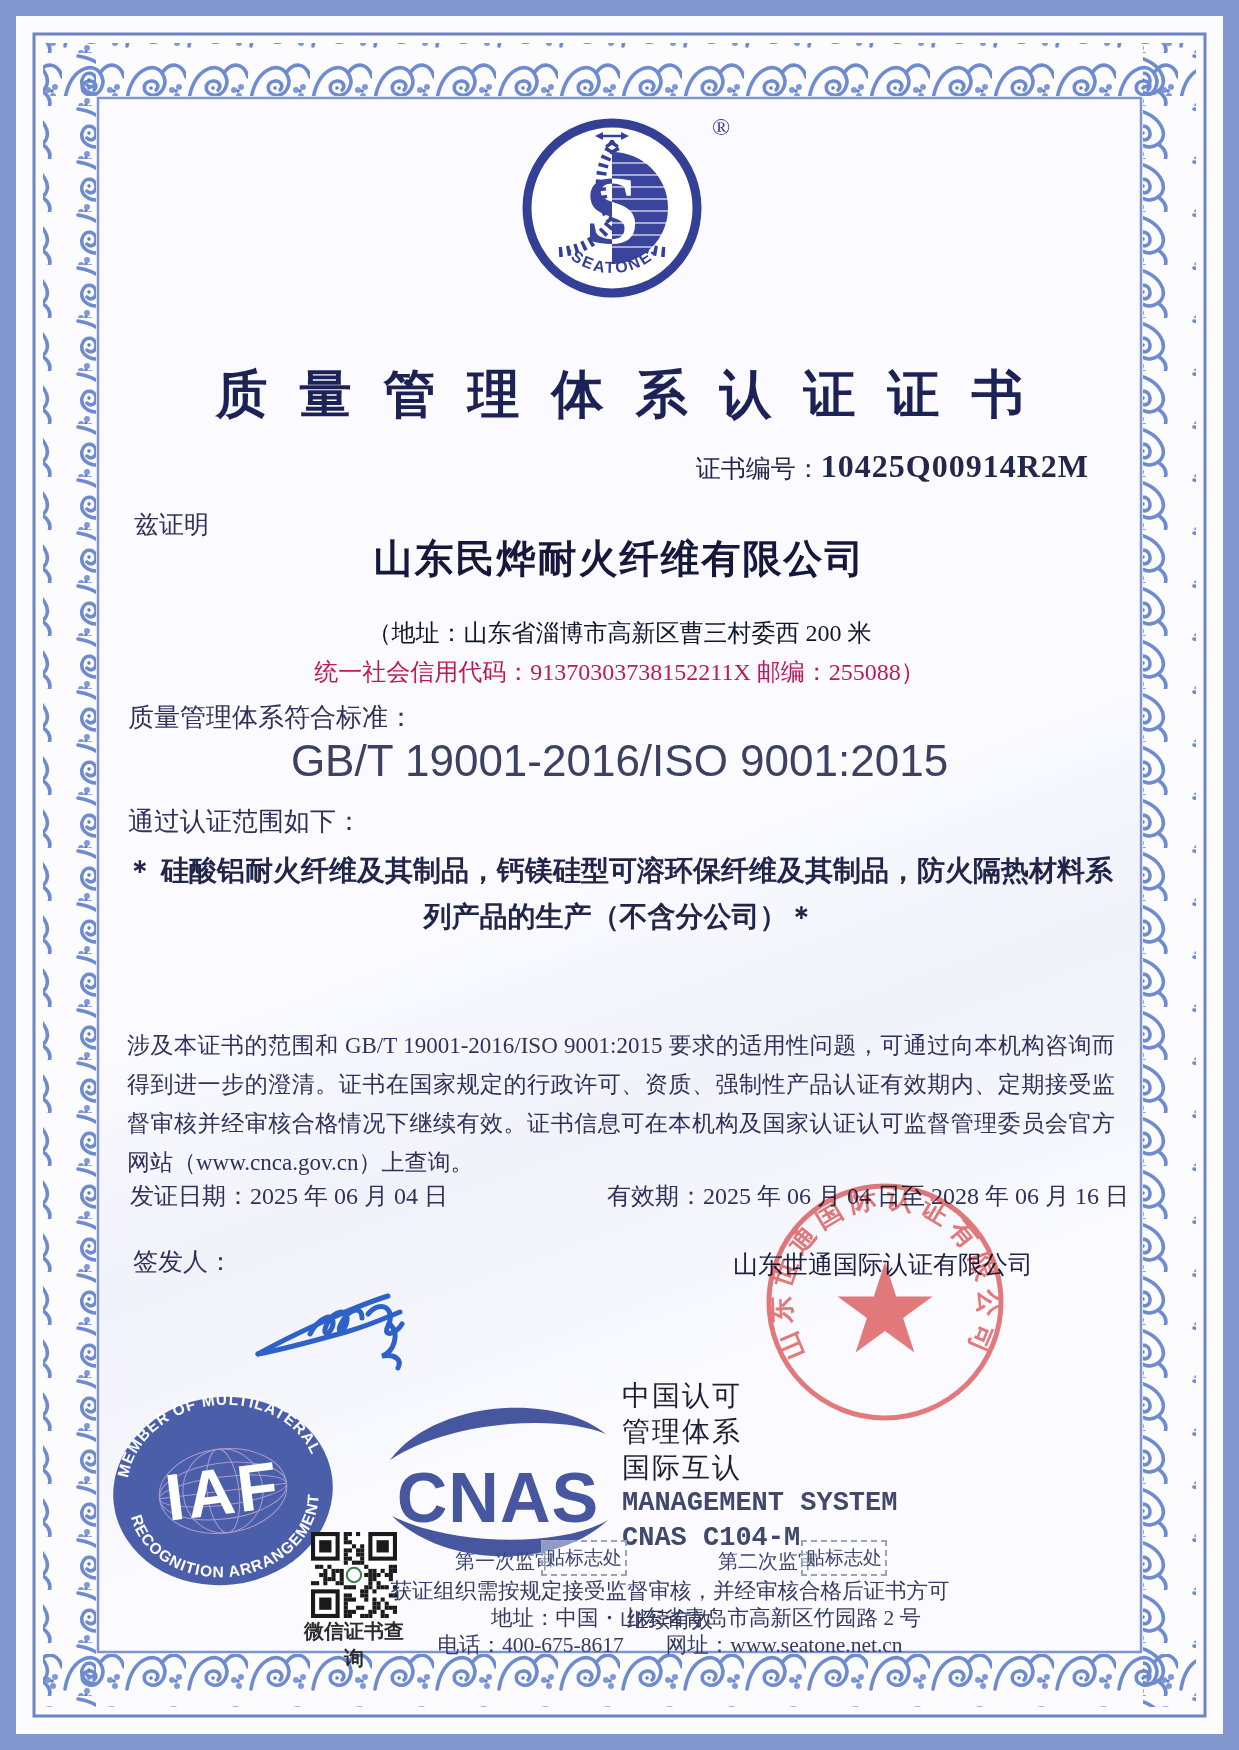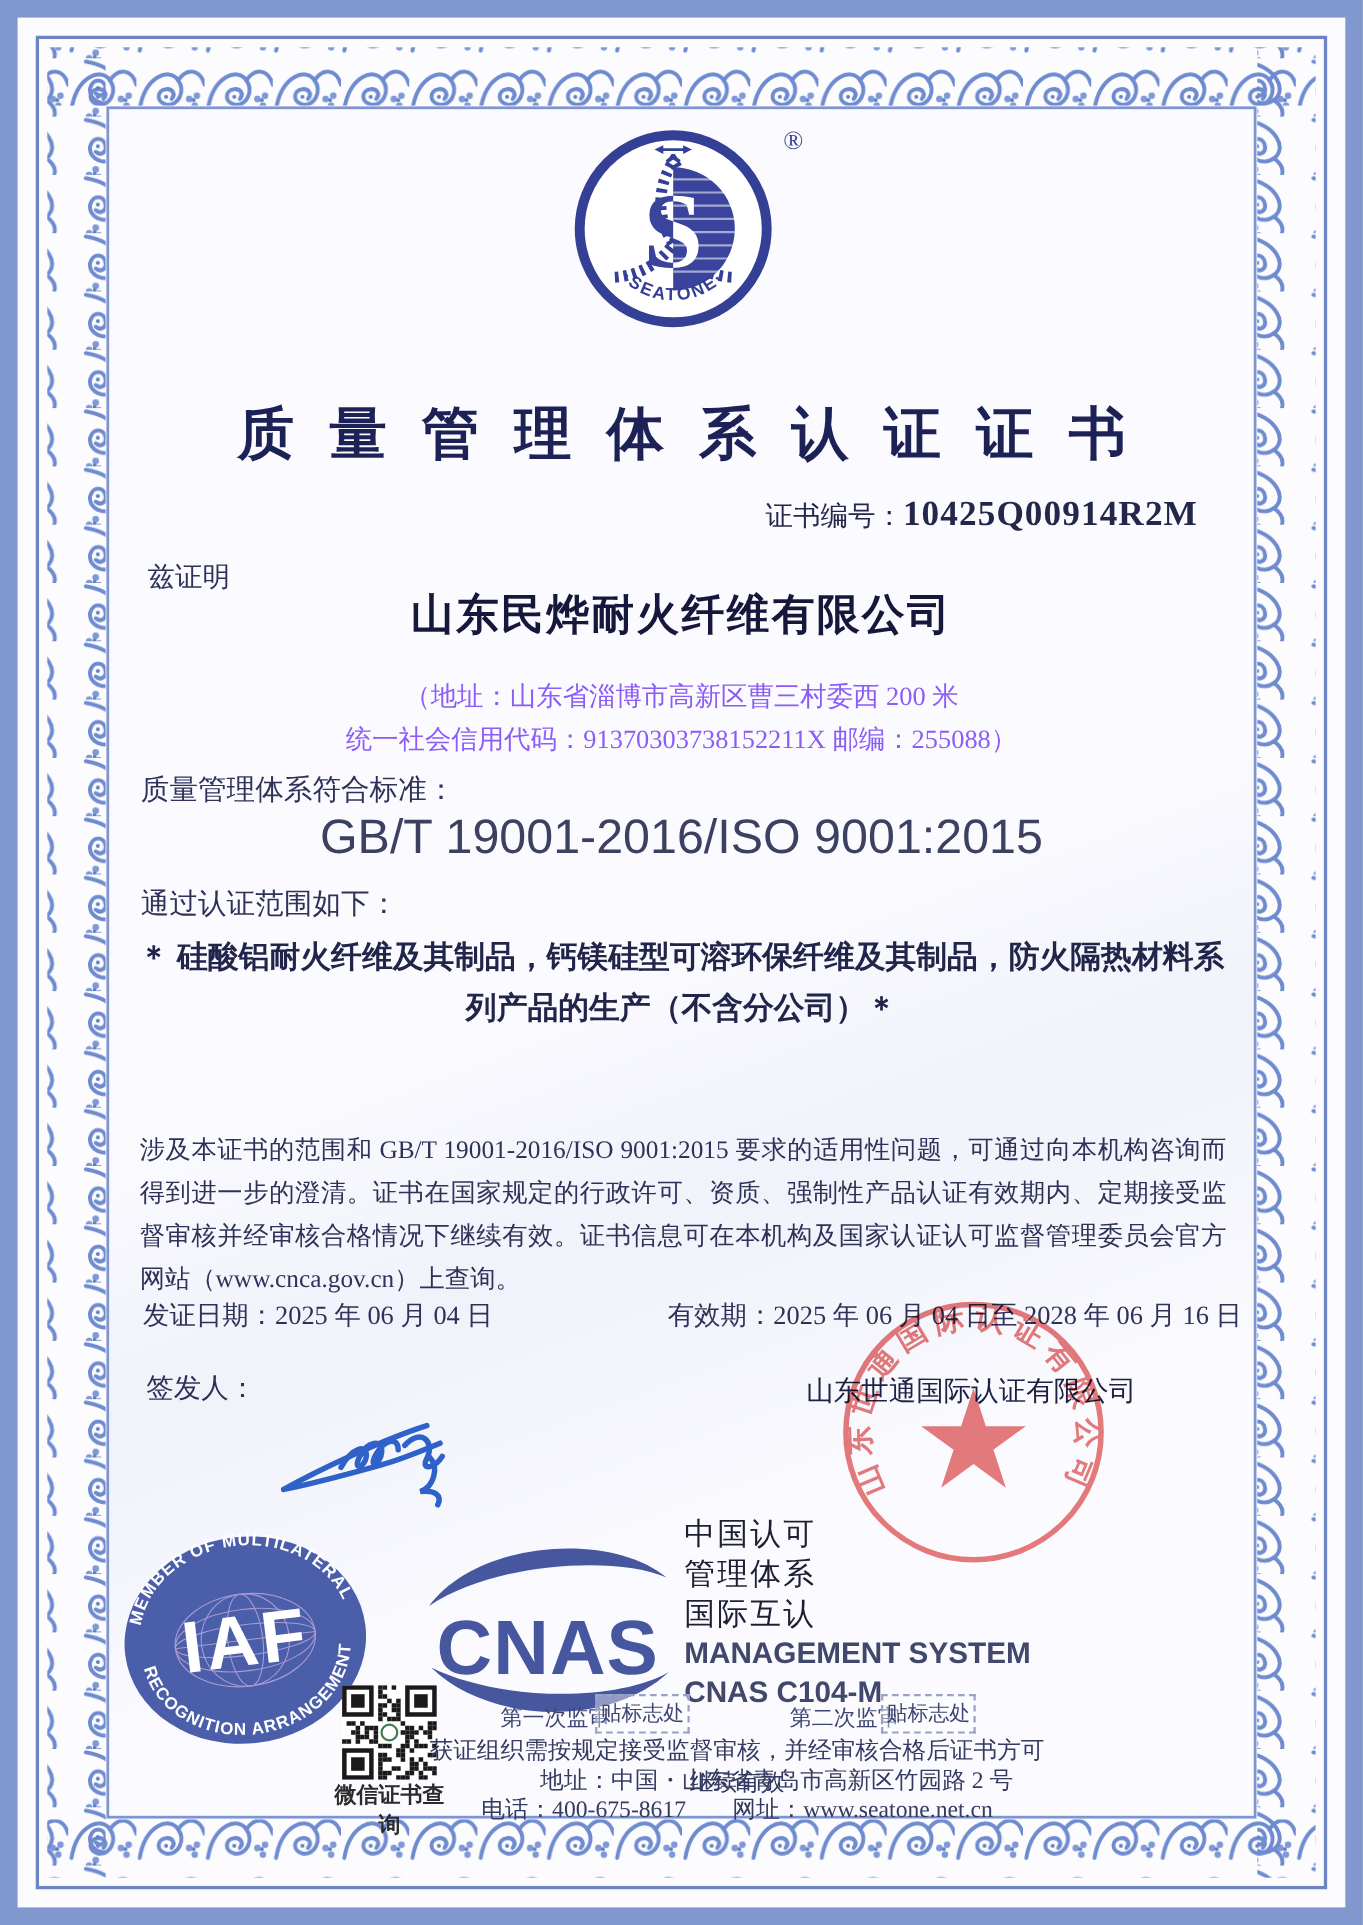--- a/index.html
+++ b/index.html
@@ -9,38 +9,38 @@
   .borderart{position:absolute;left:0;top:0;z-index:0;}
   .shade{position:absolute;left:100px;top:100px;width:1039px;height:1550px;z-index:1;pointer-events:none;
          background:linear-gradient(160deg, rgba(203,210,233,0) 48%, rgba(203,210,233,.22) 62%, rgba(203,210,233,0) 80%);}
   .z2{z-index:2;}
   .center{left:0;width:100%;text-align:center;}
   .title{top:360px;font-size:52px;font-weight:bold;letter-spacing:32px;text-indent:32px;color:#1d2256;}
   .certno{top:448px;right:150px;font-size:25px;color:#232749;}
   .certno b{font-size:32px;letter-spacing:1px;}
   .attest{top:508px;left:134px;font-size:25px;}
   .company{top:532px;font-size:39px;font-weight:bold;letter-spacing:2px;color:#15173b;}
-  .addr1{top:617px;font-size:24px;color:#8b5cf6;}
-  .addr2{top:656px;font-size:24px;color:#8b5cf6;}
+  .addr1{top:617px;font-size:24px;color:#0f172a;}
+  .addr2{top:656px;font-size:24px;color:#be185d;}
   .stdlabel{top:700px;left:128px;font-size:26px;}
   .standard{top:736px;font-family:"Liberation Sans","DejaVu Sans",sans-serif;font-size:44px;font-weight:500;color:#3c4161;}
   .scopelabel{top:804px;left:128px;font-size:26px;}
   .scope{top:848px;left:117px;width:1005px;text-align:center;font-size:28px;font-weight:bold;line-height:46px;color:#22254a;}
   .notes{top:1026px;left:127px;width:988px;font-size:23px;line-height:39px;text-align:justify;color:#2e3258;}
   .issue{top:1180px;left:130px;font-size:24px;}
   .valid{top:1180px;left:607px;font-size:24px;}
   .signer{top:1245px;left:133px;font-size:25px;}
   .issuer{top:1248px;left:733px;font-size:25px;color:#1e2142;z-index:2;}
   .sig{left:250px;top:1272px;z-index:3;}
   .stamp{left:755px;top:1172px;z-index:3;opacity:.82;mix-blend-mode:multiply;}
   .iaf{left:108px;top:1388px;z-index:2;}
   .cnas{left:380px;top:1398px;z-index:2;}
   .accblock{left:622px;top:1378px;z-index:2;}
   .accblock .cn{font-size:28px;line-height:36px;letter-spacing:2px;color:#1d1f33;}
-  .accblock .en{font-family:Liberation Sans, sans-serif;font-size:27px;line-height:35px;font-weight:bold;color:#42486b;}
+  .accblock .en{font-family:Liberation Mono, monospace;font-size:27px;line-height:35px;font-weight:bold;color:#42486b;}
   .qr{left:310px;top:1532px;z-index:2;}
   .qrcap{left:296px;top:1618px;width:116px;text-align:center;font-size:20px;font-weight:bold;color:#2b2b2b;z-index:2;font-family:Liberation Serif, serif;}
   .auditlabel{top:1548px;font-size:20px;color:#3c4470;z-index:2;}
   .stickerbox{top:1540px;width:82px;height:32px;border:2px dashed #96a2c6;display:flex;align-items:center;justify-content:center;
               font-size:19px;color:#3c4470;z-index:2;background:rgba(255,255,255,.4);}
   .foot{left:380px;width:580px;text-align:center;font-size:21.5px;color:#343a60;z-index:2;}
   .gap{display:inline-block;width:42px;}
 </style>
 </head>
 <body>

